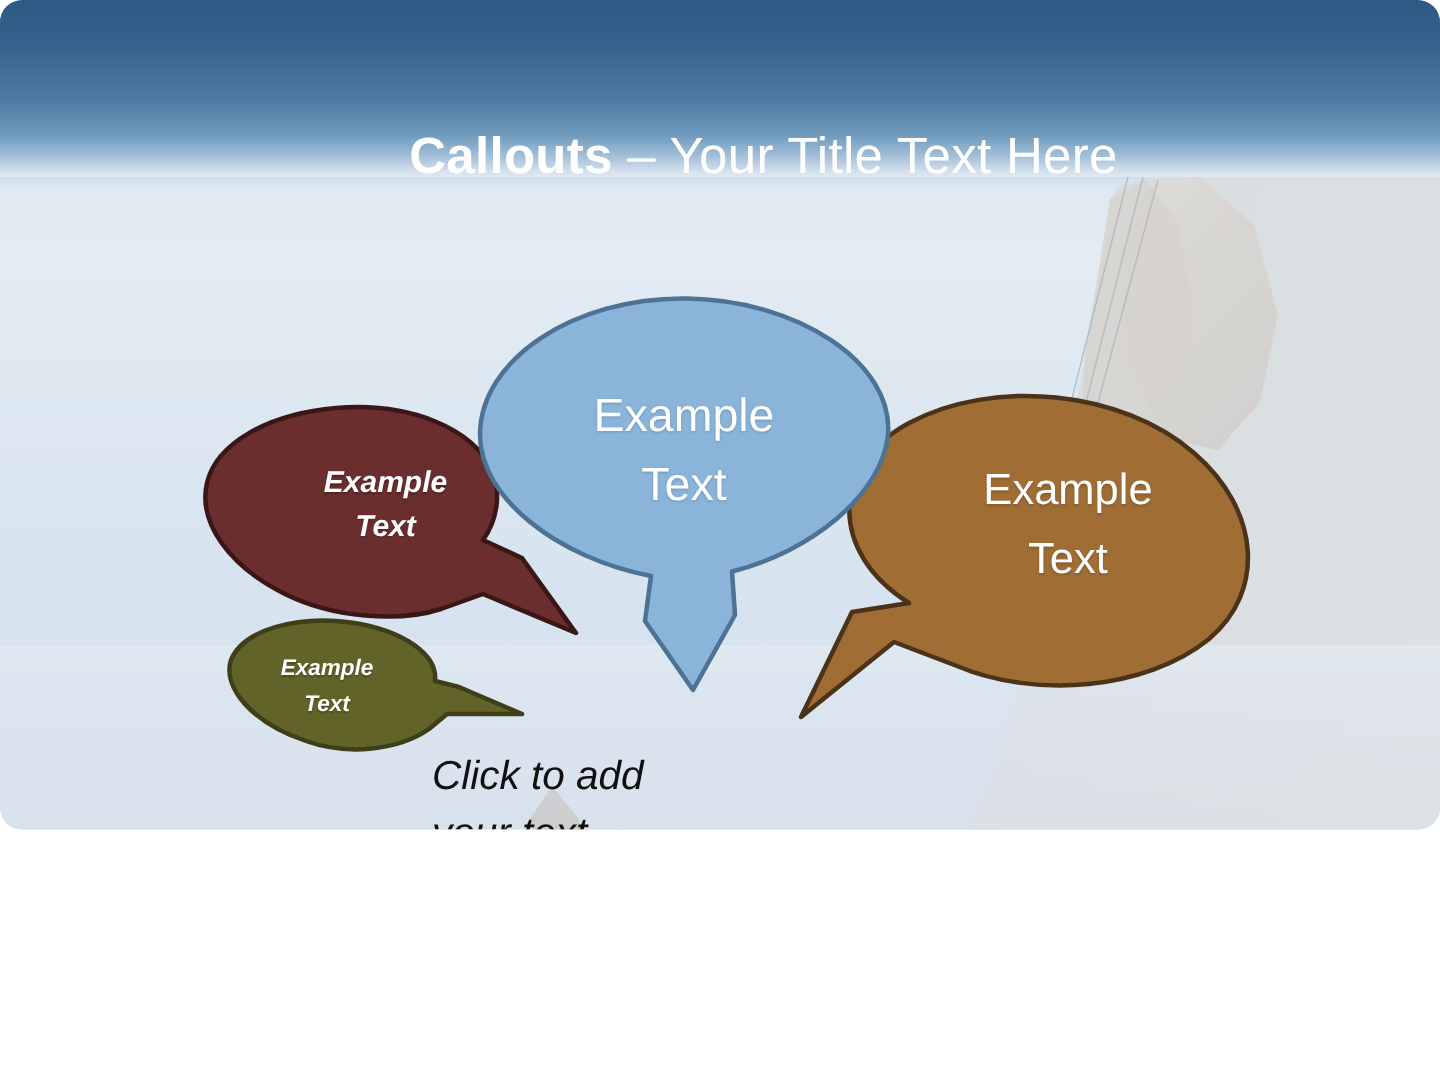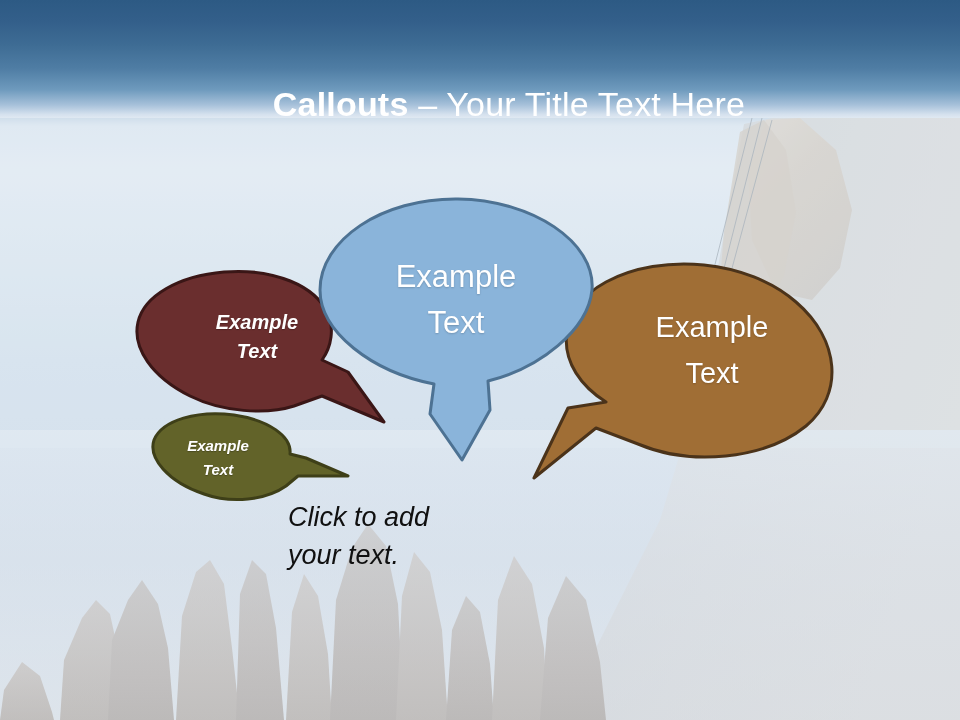--- a/index.html
+++ b/index.html
@@ -8,23 +8,24 @@
     padding: 0;
     background: #ffffff;
   }
   body {
     font-family: "Liberation Sans", sans-serif;
   }
 
   #slide {
     position: relative;
     width: 960px;
-    height: 720px;
+    height: 553px;
     overflow: hidden;
     background: #c8d2dc;
+    border-radius: 15px;
   }
 
   
   .bg-layer {
     position: absolute;
     left: 0; top: 0;
     width: 960px; height: 720px;
     pointer-events: none;
   }
 

